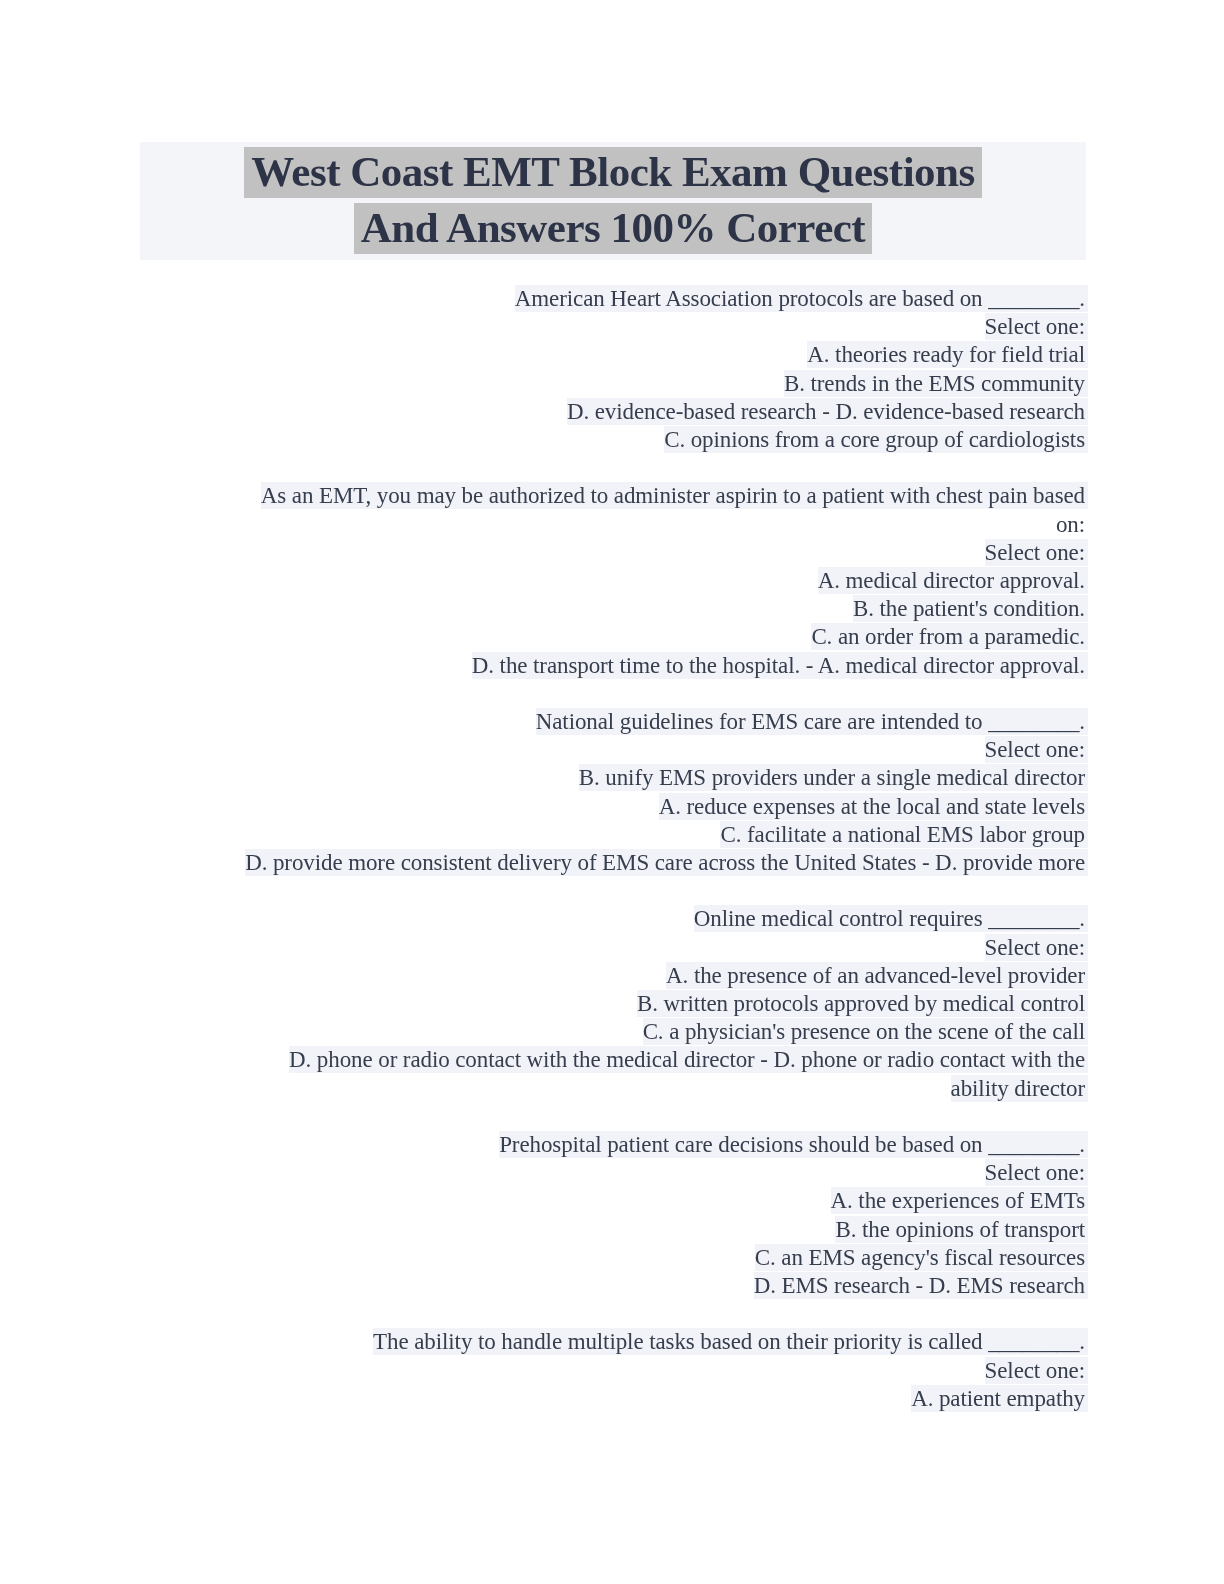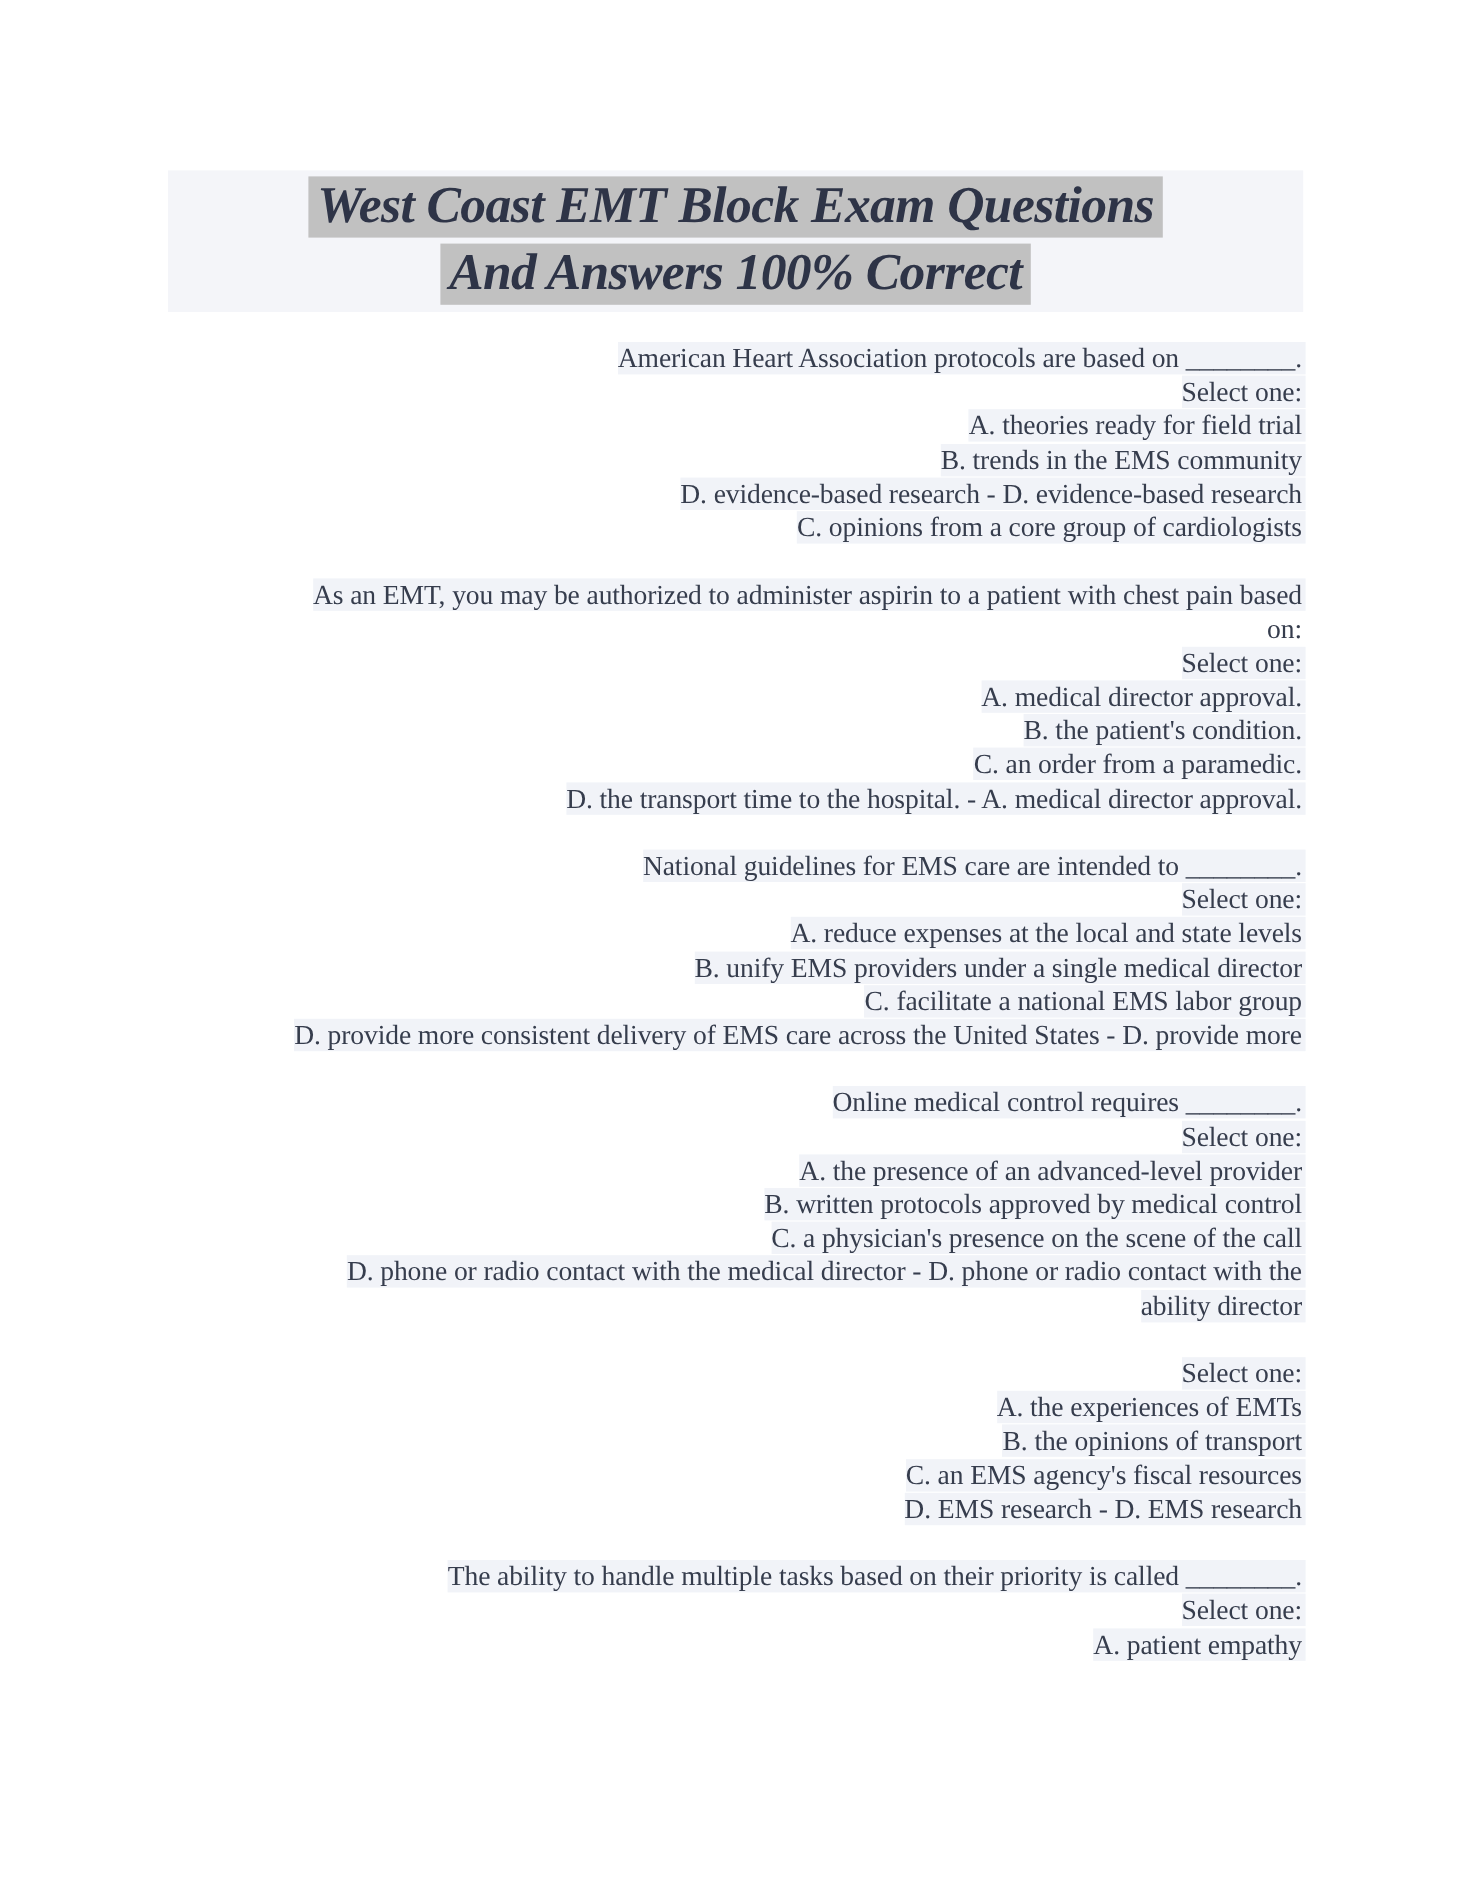--- a/index.html
+++ b/index.html
@@ -17,21 +17,20 @@
     text-align:center;
     padding:2px 0 4px 0;
   }
   .title-block h1{
     margin:0;
     font-size:43px;
     line-height:56px;
     font-weight:bold;
     color:#2e3447;
     letter-spacing:-0.5px;
-    font-style:italic;
   }
   .title-hl{
     background:#c1c1c1;
     padding:1px 7px 3px 7px;
   }
   .content{
     position:absolute;
     left:143px;top:285px;width:945px;
   }
   .question{
@@ -79,35 +78,36 @@
       <div class="line"><span class="nohl">on:</span></div>
       <div class="line"><span class="hl">Select one:</span></div>
       <div class="line"><span class="hl">A. medical director approval.</span></div>
       <div class="line"><span class="hl">B. the patient's condition.</span></div>
       <div class="line"><span class="hl">C. an order from a paramedic.</span></div>
       <div class="line"><span class="hl">D. the transport time to the hospital. - A. medical director approval.</span></div>
     </div>
     <div class="question">
       <div class="line"><span class="hl">National guidelines for EMS care are intended to ________.</span></div>
       <div class="line"><span class="hl">Select one:</span></div>
+      <div class="line"><span class="hl">B. unify EMS providers under a single medical director</span></div>
       <div class="line"><span class="hl">A. reduce expenses at the local and state levels</span></div>
-      <div class="line"><span class="hl">B. unify EMS providers under a single medical director</span></div>
       <div class="line"><span class="hl">C. facilitate a national EMS labor group</span></div>
       <div class="line"><span class="hl">D. provide more consistent delivery of EMS care across the United States - D. provide more</span></div>
     </div>
     <div class="question">
       <div class="line"><span class="hl">Online medical control requires ________.</span></div>
       <div class="line"><span class="hl">Select one:</span></div>
       <div class="line"><span class="hl">A. the presence of an advanced-level provider</span></div>
       <div class="line"><span class="hl">B. written protocols approved by medical control</span></div>
       <div class="line"><span class="hl">C. a physician's presence on the scene of the call</span></div>
       <div class="line"><span class="hl">D. phone or radio contact with the medical director - D. phone or radio contact with the</span></div>
       <div class="line"><span class="hl">ability director</span></div>
     </div>
     <div class="question">
+      <div class="line"><span class="hl">Prehospital patient care decisions should be based on ________.</span></div>
       <div class="line"><span class="hl">Select one:</span></div>
       <div class="line"><span class="hl">A. the experiences of EMTs</span></div>
       <div class="line"><span class="hl">B. the opinions of transport</span></div>
       <div class="line"><span class="hl">C. an EMS agency's fiscal resources</span></div>
       <div class="line"><span class="hl">D. EMS research - D. EMS research</span></div>
     </div>
     <div class="question">
       <div class="line"><span class="hl">The ability to handle multiple tasks based on their priority is called ________.</span></div>
       <div class="line"><span class="hl">Select one:</span></div>
       <div class="line"><span class="hl">A. patient empathy</span></div>

